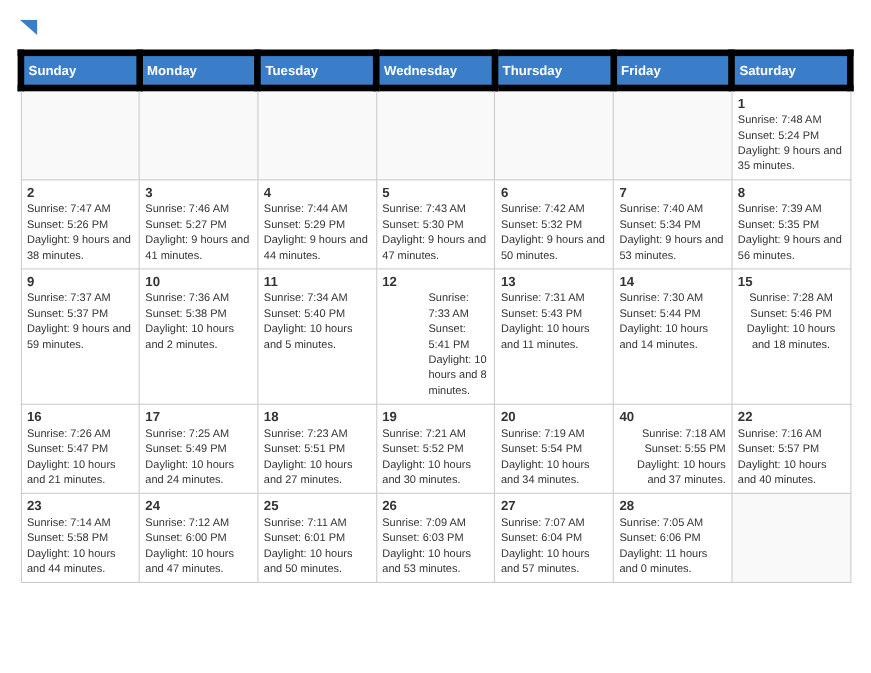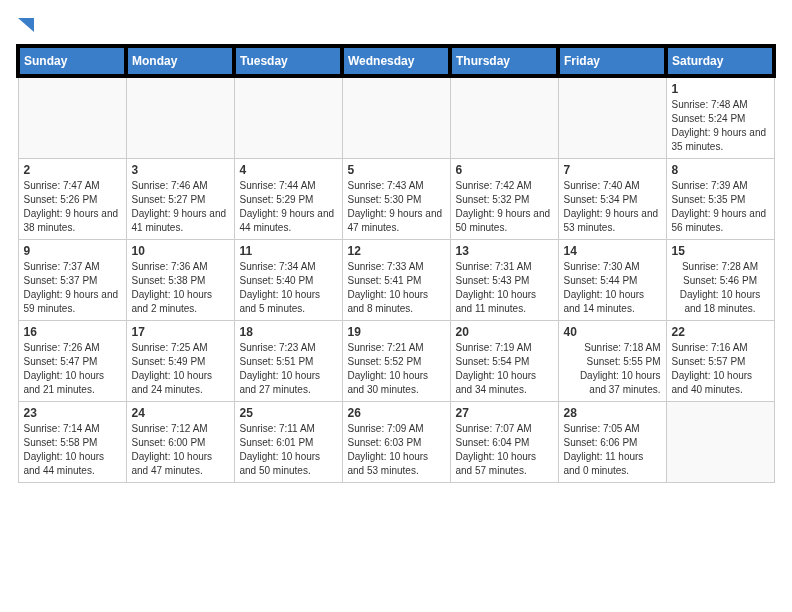--- a/index.html
+++ b/index.html
@@ -53,21 +53,21 @@
       border-collapse: collapse;
       border: 1px solid #ccc;
     }
     .calendar th {
       background: #3a7dc9;
       color: #fff;
       font-size: 12px;
       font-weight: bold;
       padding: 6px 4px;
       text-align: left;
-      border: 4px solid #000000;
+      border: 6px solid #000000;
     }
     .calendar td {
       vertical-align: top;
       border: 1px solid #ccc;
       padding: 4px 5px;
       width: 108px;
       min-height: 80px;
       background: #fff;
       font-size: 10px;
       color: #333;
@@ -194,21 +194,21 @@
 Daylight: 10 hours and 2 minutes.</div>
         </td>
         <td>
           <span class="day-num">11</span>
           <div class="day-info" style="white-space: pre-line;">Sunrise: 7:34 AM
 Sunset: 5:40 PM
 Daylight: 10 hours and 5 minutes.</div>
         </td>
         <td>
           <span class="day-num">12</span>
-          <div class="day-info" style="white-space: pre-line;">Sunrise: 7:33 AM
+          <div class="day-info" style="white-space: pre-line; margin-left: 42px;">Sunrise: 7:33 AM
 Sunset: 5:41 PM
 Daylight: 10 hours and 8 minutes.</div>
         </td>
         <td>
           <span class="day-num">13</span>
           <div class="day-info" style="white-space: pre-line;">Sunrise: 7:31 AM
 Sunset: 5:43 PM
 Daylight: 10 hours and 11 minutes.</div>
         </td>
         <td>

